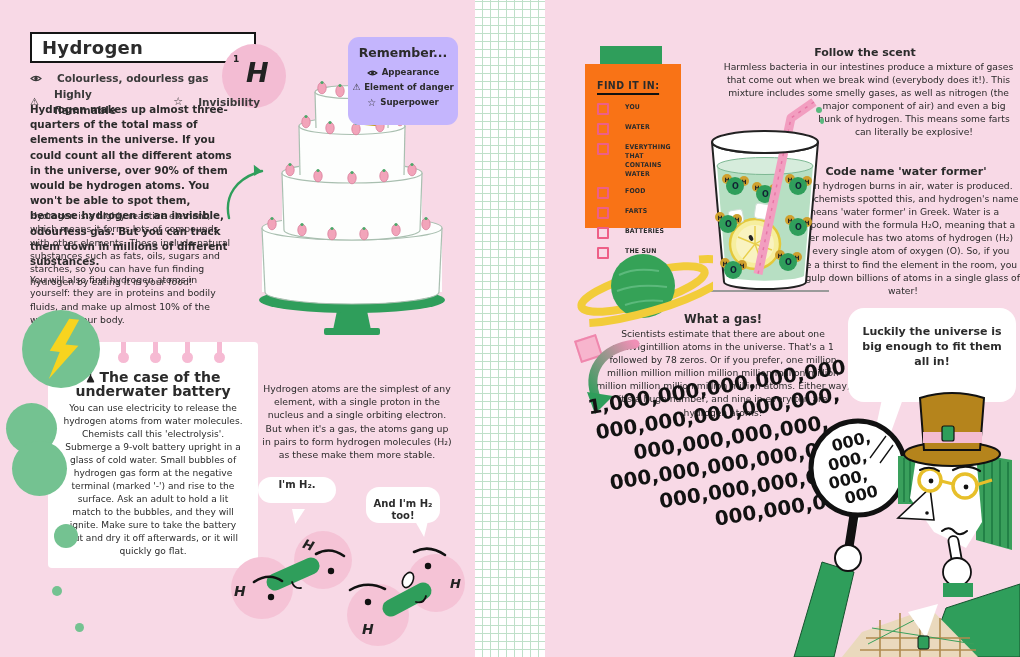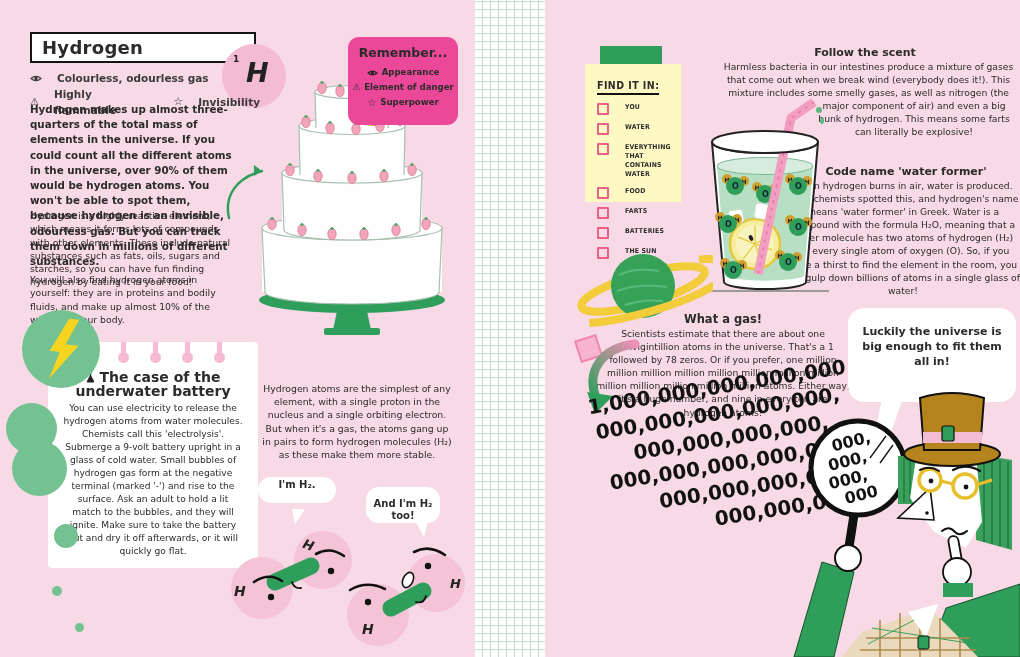--- a/index.html
+++ b/index.html
@@ -14,39 +14,39 @@
   .title-box{left:30px;top:32px;width:212px;height:27px;background:#fff;border:2px solid #151515;
      font-weight:bold;font-size:18px;line-height:27px;padding-left:10px;letter-spacing:.3px;}
   .h-tile{left:222px;top:44px;width:64px;height:64px;border-radius:50%;background:#f3bcd3;}
   .h-tile .num{position:absolute;left:11px;top:10px;font-size:9px;font-weight:bold;color:#222;}
   .h-tile .sym{position:absolute;left:24px;top:13px;font-size:27px;font-style:italic;font-weight:bold;color:#222;}
   .props{left:30px;top:70px;width:230px;font-size:10.5px;font-weight:600;color:#3a3a3a;line-height:16px;}
   .props .row{display:flex;align-items:center;gap:15px;}
   .intro{left:30px;top:102px;width:206px;font-size:10.3px;font-weight:bold;line-height:15.2px;}
   .p2{left:30px;top:209px;width:210px;font-size:9.3px;line-height:13.3px;}
   .p3{left:30px;top:273px;width:210px;font-size:9.3px;line-height:13.3px;}
-  .remember{left:348px;top:37px;width:110px;height:88px;border-radius:11px;background:#ec4899;
+  .remember{left:348px;top:37px;width:110px;height:88px;border-radius:11px;background:#c4b5fd;
      text-align:center;padding-top:8px;box-sizing:border-box;}
   .remember .rtitle{font-size:12.5px;font-weight:bold;margin-bottom:5px;}
   .remember .ritem{font-size:8.6px;font-weight:600;line-height:15px;display:flex;justify-content:center;align-items:center;gap:4px;}
   .note{left:48px;top:342px;width:210px;height:226px;background:#fff;border-radius:4px;}
   .pin{position:absolute;width:5px;height:13px;background:#f6bad3;}
   .pin:after{content:"";position:absolute;left:-3px;top:10px;width:11px;height:11px;border-radius:50%;background:#f6bad3;}
   .note-title{position:absolute;left:0;top:28px;width:100%;text-align:center;font-size:14px;font-weight:bold;line-height:14px;}
   .note-body{position:absolute;left:15px;top:60px;width:180px;text-align:center;font-size:9.1px;line-height:13px;font-weight:500;}
   .gcircle{border-radius:50%;background:#74c291;}
   .twos{left:260px;top:382px;width:194px;text-align:center;}
   .twos .t{color:#2f9e5b;font-weight:bold;font-size:11.5px;margin-bottom:4px;}
   .twos .b{font-size:9.3px;line-height:13.2px;}
   .bubble{background:#fff;border-radius:13px;text-align:center;font-size:10px;font-weight:600;}
   .tail{background:#fff;}
   .pagenum{font-size:8.5px;font-weight:bold;color:#333;margin-top:41px;}
   
   .find-tab{left:600px;top:46px;width:62px;height:20px;background:#2f9e5b;}
-  .find-card{left:585px;top:64px;width:96px;height:138px;background:#fef9c3;padding:10px 0 16px 12px;box-sizing:border-box;}
+  .find-card{left:585px;top:64px;width:96px;height:164px;background:#f97316;padding:10px 0 16px 12px;box-sizing:border-box;}
   .find-title{display:inline-block;font-size:10.5px;font-weight:bold;letter-spacing:.5px;border-bottom:2px solid #111;
      padding-bottom:2px;transform:scaleX(.9);transform-origin:left center;white-space:nowrap;}
   .find-row{display:flex;gap:16px;margin-top:8px;align-items:flex-start;}
   .chk{width:8px;height:8px;border:2px solid #ee5f87;border-radius:1px;flex:0 0 auto;margin-top:0px;}
   .find-label{font-size:6.7px;font-weight:bold;letter-spacing:.2px;line-height:9px;width:64px;
      transform:scaleX(.92);transform-origin:left center;}
   .rhead{font-weight:bold;font-size:11px;text-align:center;}
   .rbody{font-size:9.2px;line-height:13.1px;text-align:center;font-weight:500;}
   .bignum{left:576px;top:396px;width:300px;transform:rotate(-9deg);transform-origin:0 0;
      font-weight:bold;font-size:20px;line-height:26px;color:#121212;white-space:nowrap;}

